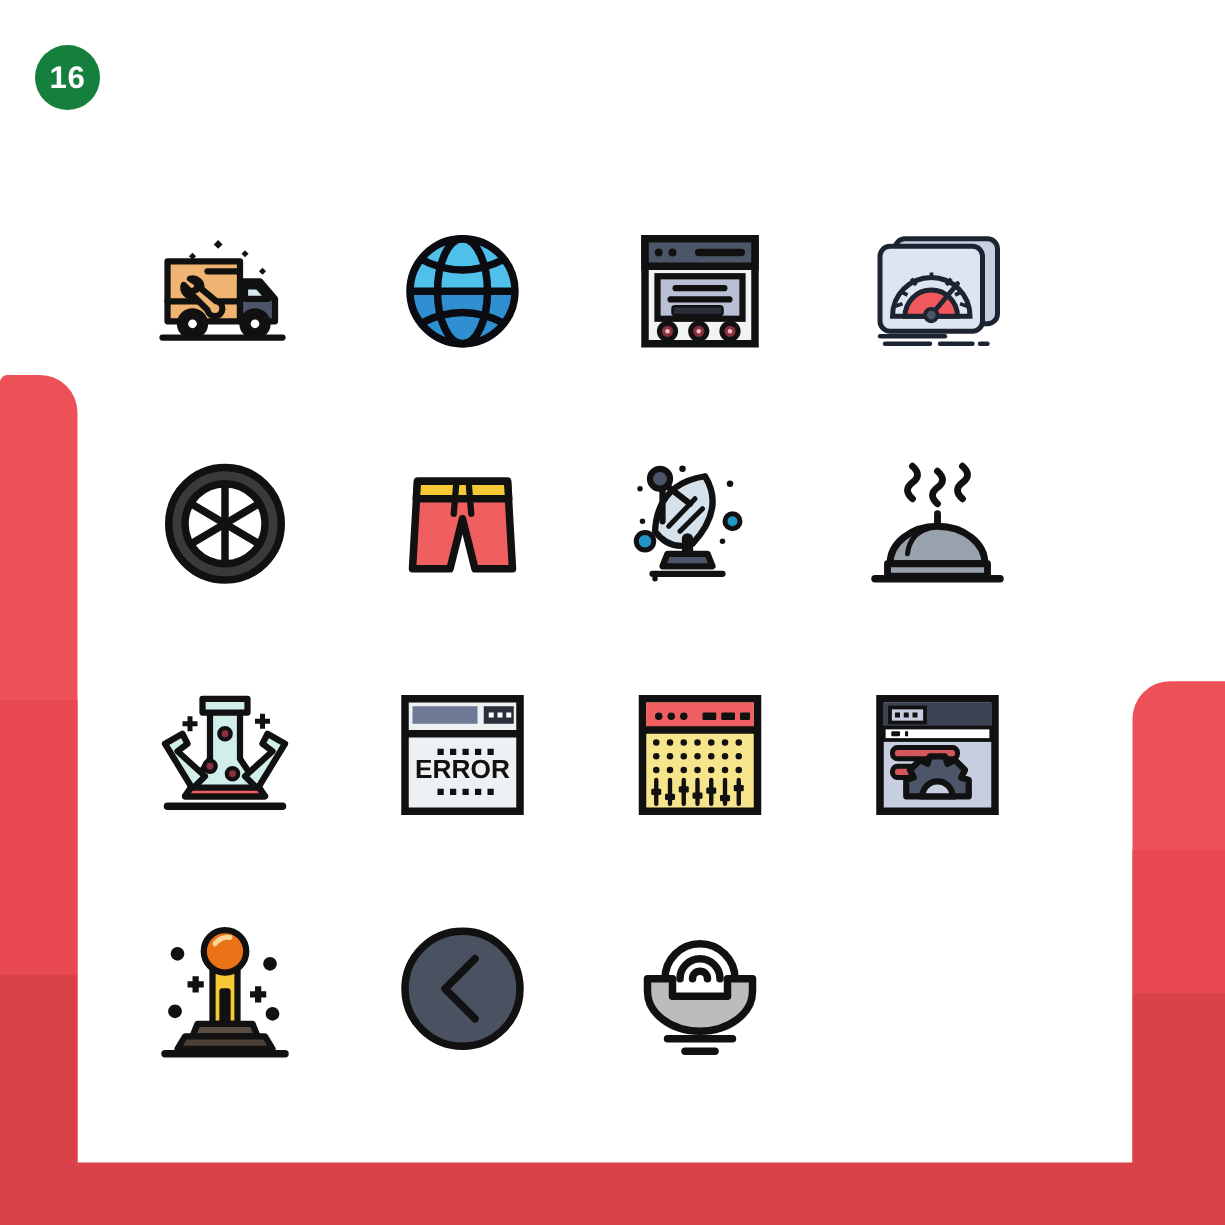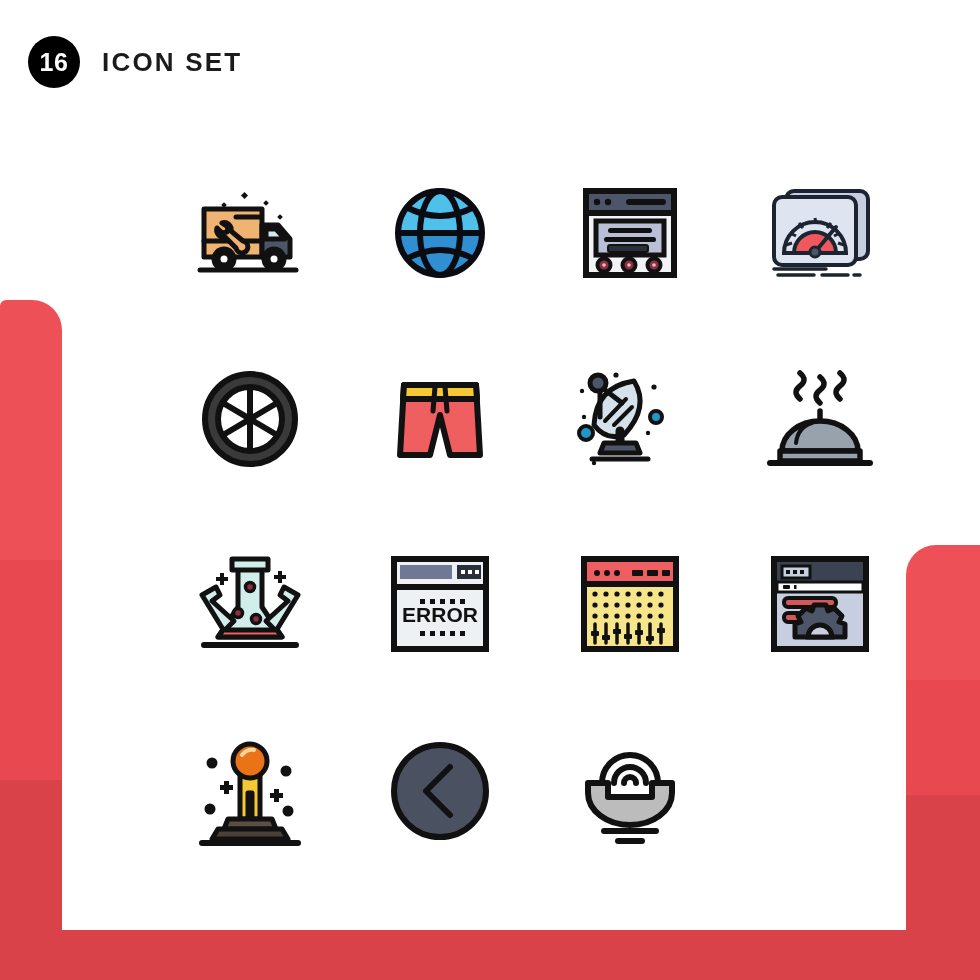--- a/index.html
+++ b/index.html
@@ -29,40 +29,40 @@
   #ribbon-right .shade-a{position:absolute;left:0;top:135px;width:100%;height:115px;background:#e8484f;}
   #ribbon-right .shade-b{position:absolute;left:0;top:250px;width:100%;height:185px;background:#d94249;}
   #ribbon-bottom{
     left:0;top:930px;width:980px;height:50px;background:#d94249;
   }
 
   
   #header{position:absolute;left:28px;top:36px;display:flex;align-items:center;gap:22px;z-index:5;}
   #count-badge{
     width:52px;height:52px;border-radius:50%;
-    background:#000000;color:#fff;
+    background:#15803d;color:#fff;
     display:flex;align-items:center;justify-content:center;
     font-size:25px;font-weight:bold;letter-spacing:.5px;
   }
   #set-title{
     font-size:26px;font-weight:bold;color:#1b1b1b;
     letter-spacing:2.2px;text-transform:uppercase;
   }
 
   
   #icon-grid{
     position:absolute;left:120px;top:140px;
     width:760px;
     display:grid;
     grid-template-columns:repeat(4,190px);
     grid-template-rows:repeat(4,186px);
     z-index:4;
   }
   .icon-cell{
-    display:flex;align-items:center;justify-content:flex-end;
+    display:flex;align-items:center;justify-content:flex-start;
     position:relative;
     text-decoration:underline;
   }
   .icon-cell svg{display:block;}
 </style>
 </head>
 <body>
 
 <div id="stage">
 
@@ -71,21 +71,20 @@
     <div class="shade-b"></div>
   </div>
   <div class="ribbon" id="ribbon-right">
     <div class="shade-a"></div>
     <div class="shade-b"></div>
   </div>
   <div class="ribbon" id="ribbon-bottom"></div>
 
   <div id="header">
     <div id="count-badge">16</div>
-    <div id="set-title">Icon Set</div>
   </div>
 
   <div id="icon-grid">
 
     <div class="icon-cell">
       <svg width="120" height="120" viewBox="0 0 120 120">
         <g stroke="#111" stroke-width="5" stroke-linecap="round" stroke-linejoin="round" fill="none">
           <rect x="14" y="36" width="58" height="48" fill="#f0b472"></rect>
           <path d="M72 52 L88 52 L100 66 L100 84 L72 84 Z" fill="#4d5668"></path>
           <path d="M76 56 L86 56 L95 66 L76 66 Z" fill="#d6e9ee"></path>

